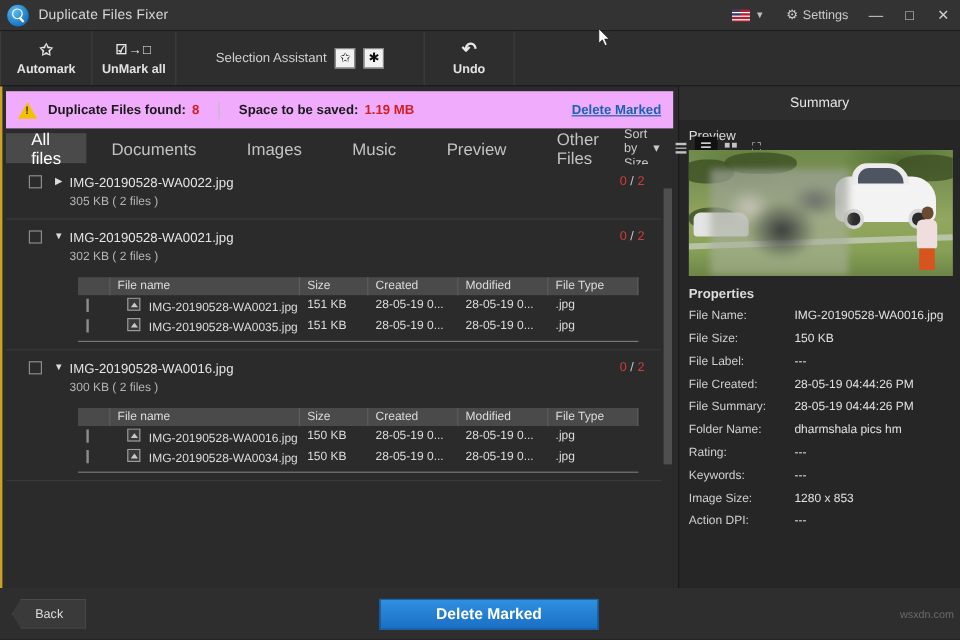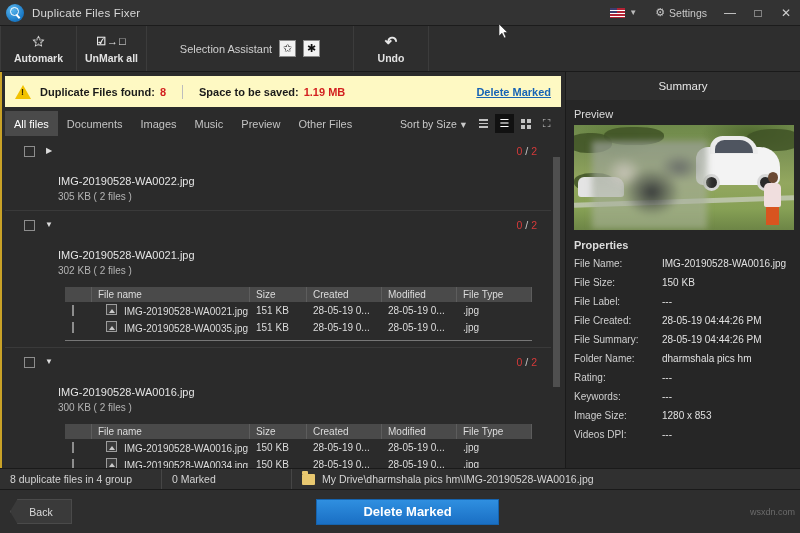--- a/index.html
+++ b/index.html
@@ -92,41 +92,41 @@
   .chk-arrow { font-size: 11px; color: #e8e8e8; letter-spacing: 1px; }
 
   
   .body { flex: 1 1 auto; display: flex; min-height: 0; }
   .left { width: 565px; flex: 0 0 565px; display: flex; flex-direction: column; min-height: 0;
           border-left: 2px solid #c9a227; }
 
   
   .banner {
     height: 31px; flex: 0 0 31px; margin: 4px 4px 0 3px;
-    background: #fef9c3; display: flex; align-items: center; padding: 0 10px;
+    background: #f0abfc; display: flex; align-items: center; padding: 0 10px;
     font-size: 11px; color: #1a1a1a; font-weight: bold;
   }
   .warnicon {
     width: 0; height: 0; border-left: 8px solid transparent; border-right: 8px solid transparent;
     border-bottom: 14px solid #f2c200; position: relative; margin-right: 9px;
   }
   .warnicon::after {
     content: "!"; position: absolute; left: -2px; top: 2px; font-size: 9px; color: #3a2d00;
     font-weight: bold;
   }
   .bred { color: #d21f1f; margin-left: 5px; }
   .bsep { width: 1px; height: 14px; background: #bdbdbd; margin: 0 16px; }
   .dmlink { margin-left: auto; color: #1763b5; text-decoration: underline; font-weight: bold; cursor: pointer; }
 
   
   .tabs { height: 25px; flex: 0 0 25px; display: flex; align-items: stretch;
           margin: 4px 4px 0 3px; background: #2b2b2b; position: relative; }
   .tab {
-    padding: 0 9px; display: flex; align-items: center;
-    font-size: 11px; color: #c3c3c3; cursor: pointer;
+    padding: 0 21px; display: flex; align-items: center;
+    font-size: 14px; color: #c3c3c3; cursor: pointer;
   }
   .tab.active { background: #4a4a4a; color: #ffffff; }
   .sortbox { margin-left: auto; display: flex; align-items: center; gap: 4px;
              font-size: 10.5px; color: #c9c9c9; padding-right: 8px; cursor: pointer; }
   .vicons { display: flex; align-items: center; gap: 2px; padding-right: 5px; }
   .vic { width: 19px; height: 19px; display: flex; align-items: center; justify-content: center;
          color: #c3c3c3; font-size: 11px; cursor: pointer; }
   .vic.on { background: #111; color: #fff; }
   .lines { display: inline-flex; flex-direction: column; gap: 2px; }
   .lines b { display: block; width: 9px; height: 1.6px; background: currentColor; }
@@ -137,21 +137,21 @@
   
   .listwrap { flex: 1 1 auto; position: relative; margin: 1px 4px 0 3px; min-height: 0; background: #2b2b2b; }
   .list { position: absolute; inset: 0 10px 0 0; overflow: hidden; }
   .group { border-bottom: 1px solid #3a3a3a; padding: 8px 0 6px 0; }
   .ghead { display: flex; align-items: flex-start; padding-left: 19px; }
   .cb {
     width: 11px; height: 11px; border: 1px solid #8d8d8d; background: #2b2b2b;
     flex: 0 0 11px; margin-top: 1px; cursor: pointer;
   }
   .tri { width: 14px; text-align: center; color: #dcdcdc; font-size: 8px; margin-left: 7px; margin-top: 1px; cursor: pointer; }
-  .gtxt { margin-left: 2px; line-height: 14px; margin-top: 28px; }
+  .gtxt { margin-left: 2px; line-height: 14px; }
   .gname { font-size: 11px; color: #e4e4e4; }
   .gsub { font-size: 10px; color: #b4b4b4; margin-top: 2px; }
   .gcount { margin-left: auto; padding-right: 14px; font-size: 10.5px; color: #c9c9c9; }
   .gcount span { color: #d53a3a; }
 
   
   .tbl { margin: 9px 19px 0 60px; }
   .trow { display: flex; align-items: center; height: 16px; font-size: 10px; }
   .thead { background: #4a4a4a; color: #eaeaea; height: 15px; font-weight: normal; }
   .thead .c { border-right: 1px solid #5d5d5d; height: 15px; display: flex; align-items: center; }
@@ -517,35 +517,27 @@
         </div>
         <div class="prow">
           <span class="pk">Keywords:</span>
           <span class="pv">---</span>
         </div>
         <div class="prow">
           <span class="pk">Image Size:</span>
           <span class="pv">1280 x 853</span>
         </div>
         <div class="prow">
-          <span class="pk">Videos DPI:</span>
+          <span class="pk">Action DPI:</span>
           <span class="pv">---</span>
         </div>
       </div>
     </div>
   </div>
 
-  <div class="status">
-    <div class="scell s1">8 duplicate files in 4 group</div>
-    <div class="scell s2">0 Marked</div>
-    <div class="scell s3">
-      <span class="folder"></span>
-      <span>My Drive\dharmshala pics hm\IMG-20190528-WA0016.jpg</span>
-    </div>
-  </div>
 
   <div class="footer">
     <div class="backbtn">Back</div>
     <div class="delbtn">Delete Marked</div>
     <div class="wmark">wsxdn.com</div>
   </div>
 
   <svg class="cursor" viewBox="0 0 10 15">
     <polygon points="0,0 0,12 3,9.2 5.2,14 7,13.2 4.9,8.6 8.6,8.6" fill="#ffffff" stroke="#222" stroke-width=".6"></polygon>
   </svg>

